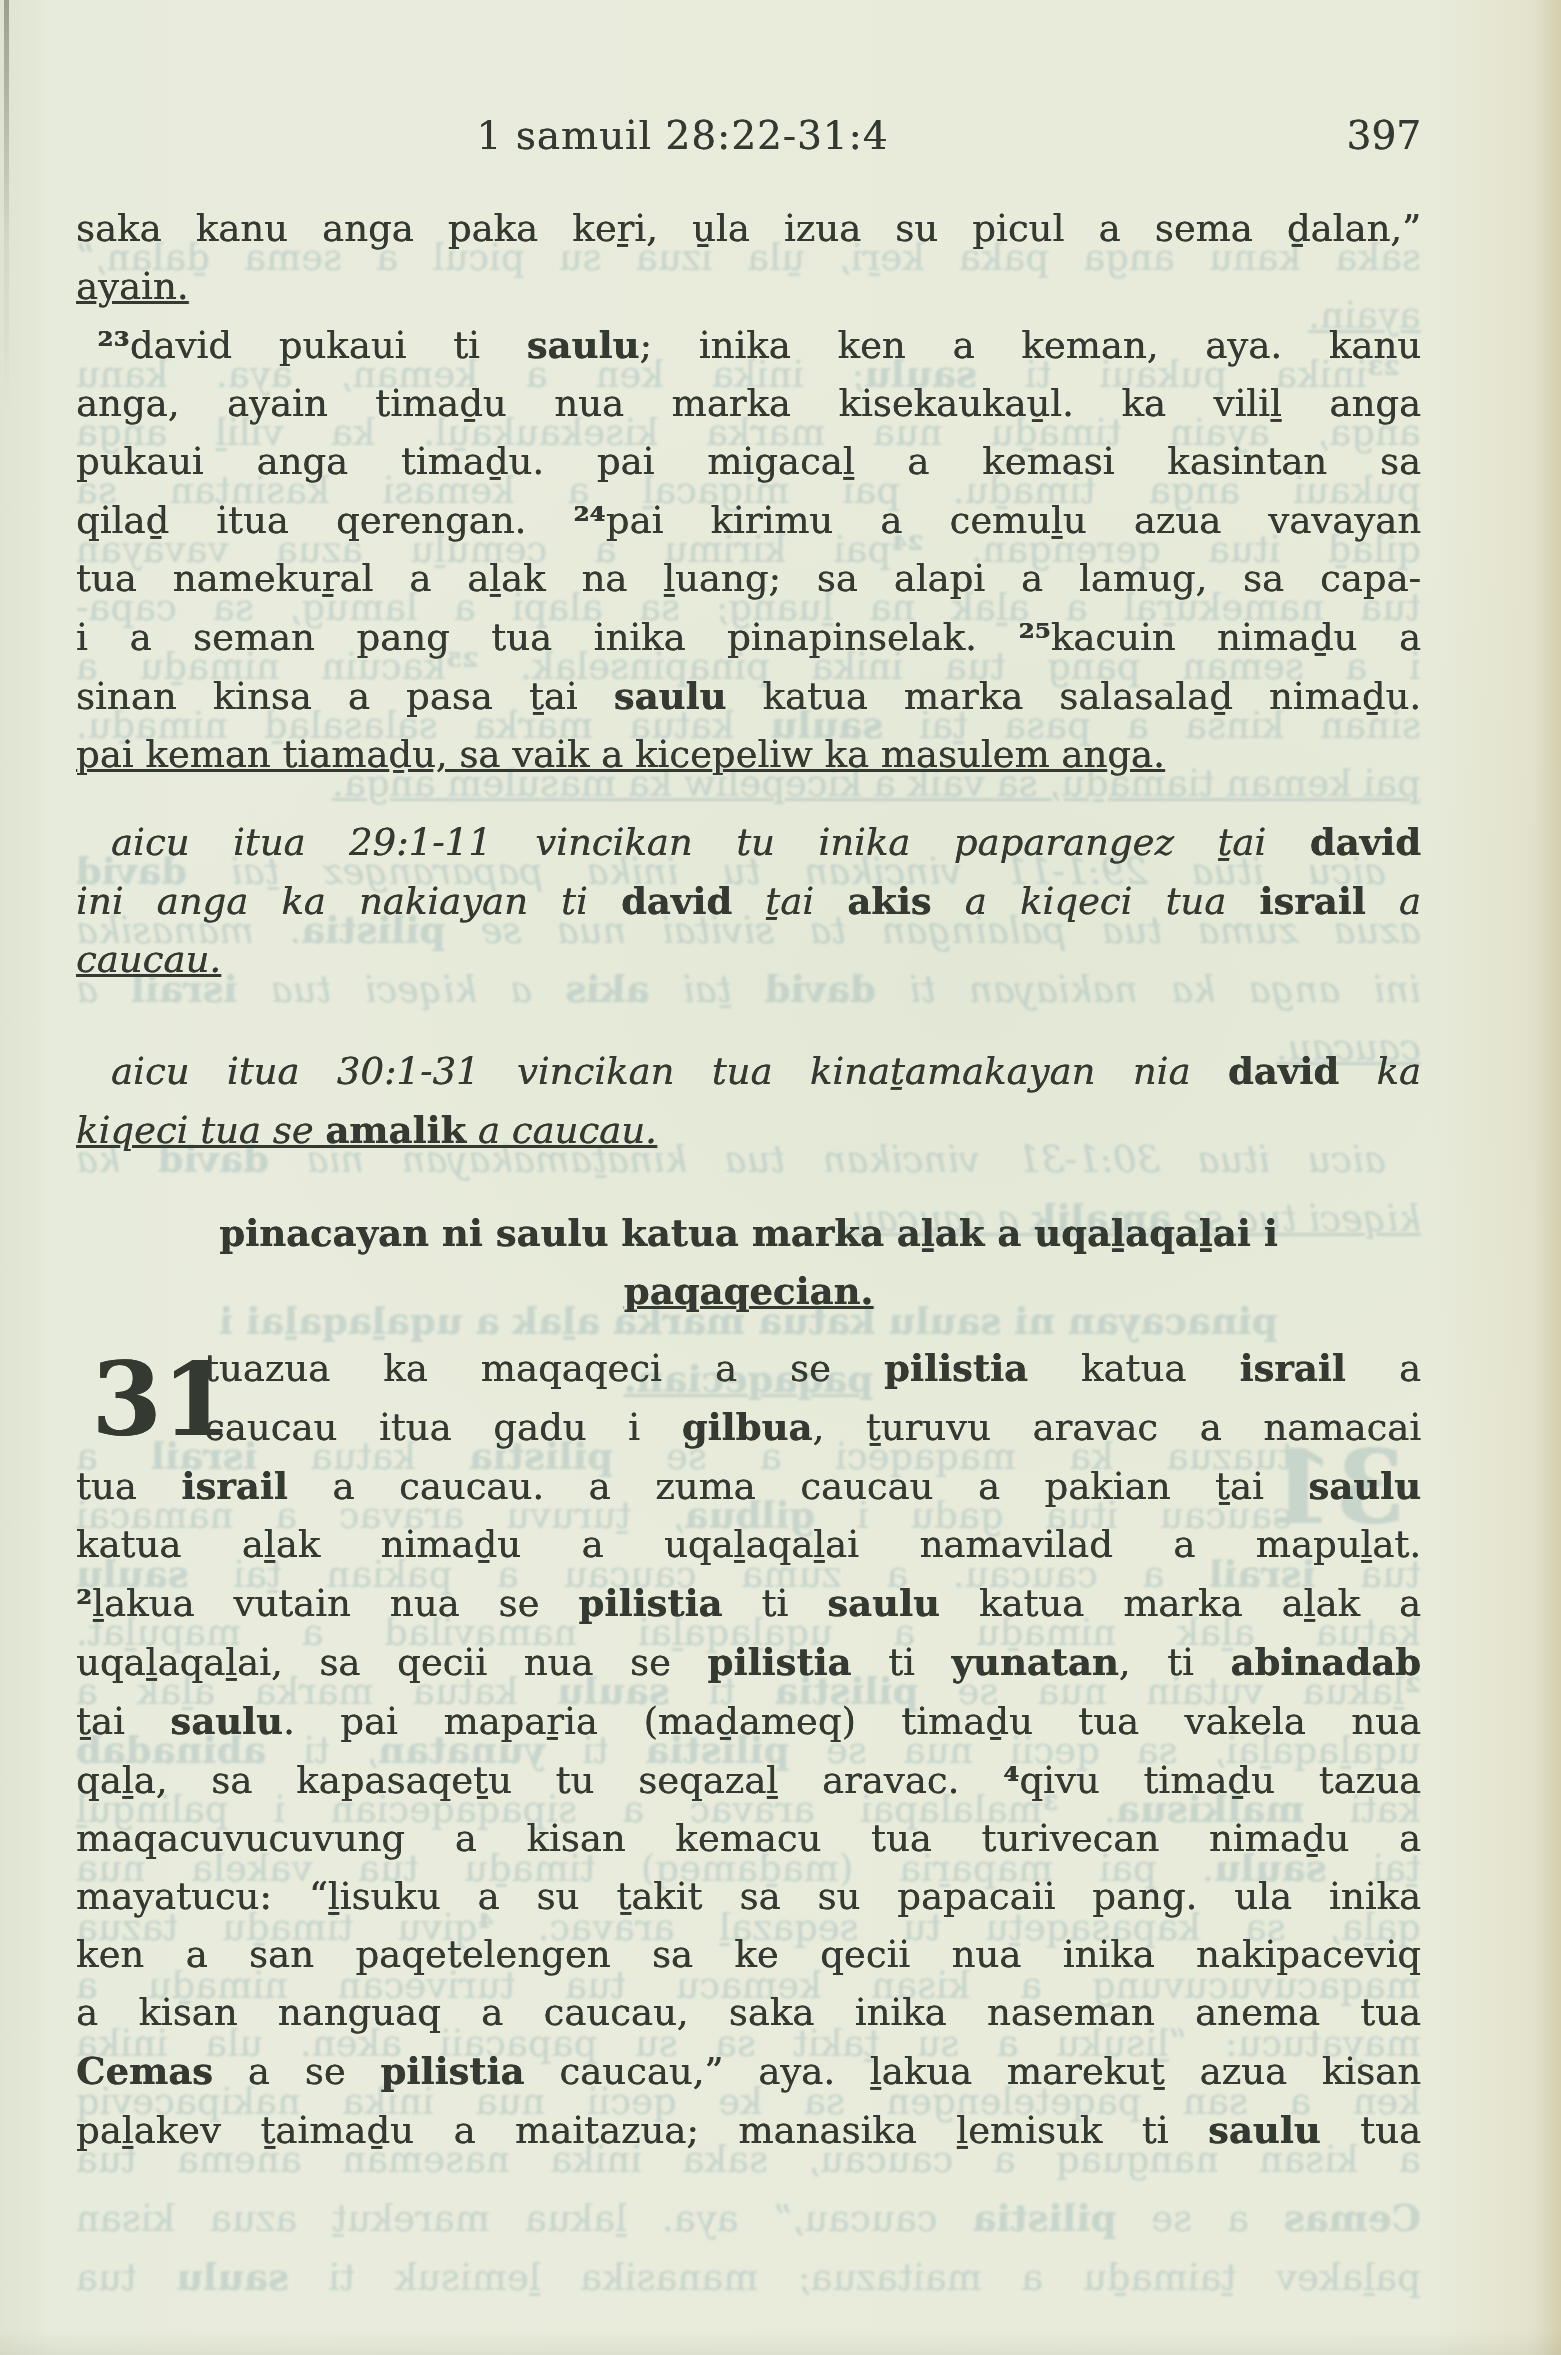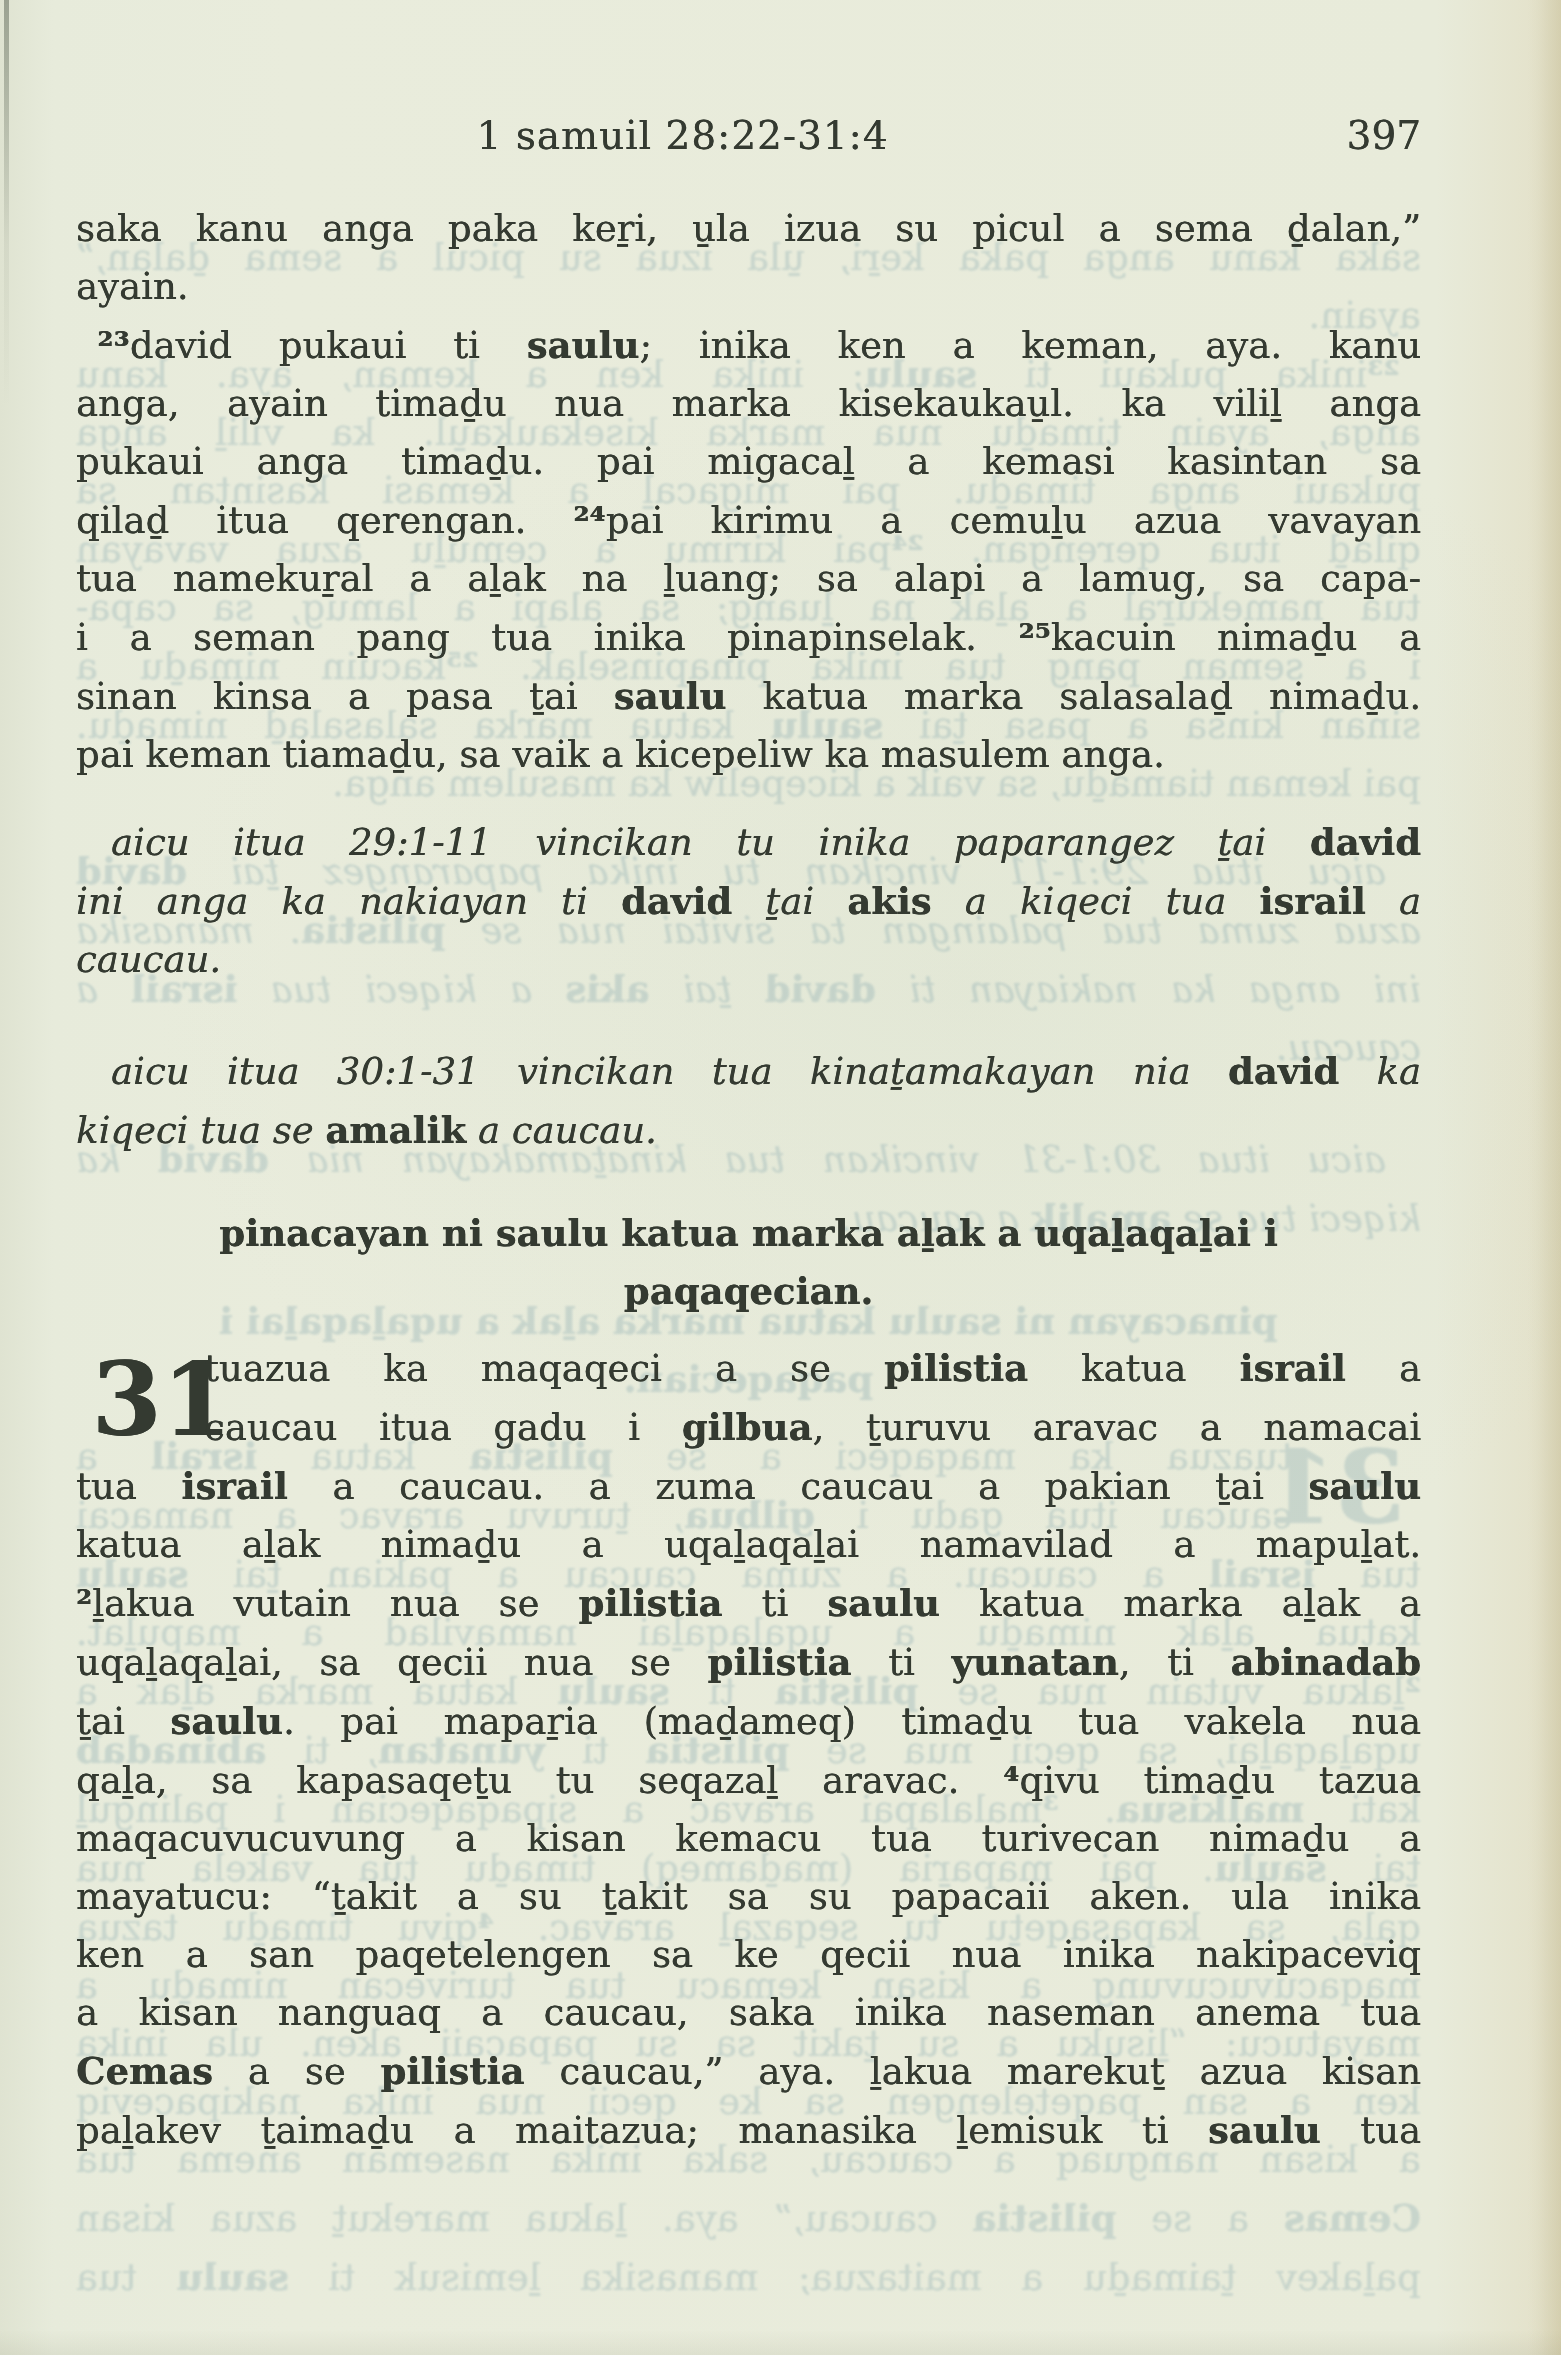--- a/index.html
+++ b/index.html
@@ -51,21 +51,21 @@
     position:absolute;top:229px;left:76px;width:1345px;
     font-size:37px;line-height:58px;
     transform:scaleX(-1);
     color:#7fa3ab;opacity:.30;filter:blur(1.1px);
     z-index:1;pointer-events:none;
     text-shadow:0.3px 0 0 currentColor;
   }
 
   .para{margin:0;}
   .line{text-align:justify;text-align-last:justify;}
-  .line.last{text-align-last:left;}
+  .line.last{text-align-last:left;text-decoration:underline;}
   .body .line.indent{text-indent:21.3px;}
   .commentary .line.indent{text-indent:35px;}
 
   .commentary{margin-top:29px;font-style:italic;}
   .commentary + .commentary{margin-top:53px;}
   .commentary b{font-style:normal;}
 
   .heading{margin-top:44px;font-weight:bold;}
   .heading .line{text-align:center;text-align-last:center;}
 
@@ -171,21 +171,21 @@
         <div class="chapnum">31</div>
         <div class="line"><span>tuazua ka maqaqeci a se </span><b>pilistia</b><span> katua </span><b>israil</b><span> a</span></div>
         <div class="line"><span>caucau itua gadu i </span><b>gilbua</b><span>, ṯuruvu aravac a namacai</span></div>
         <div class="line"><span>tua </span><b>israil</b><span> a caucau.  a zuma caucau a pakian ṯai </span><b>saulu</b></div>
         <div class="line"><span>katua aḻak nimaḏu a uqaḻaqaḻai namavilad a mapuḻat.</span></div>
         <div class="line"><b>²</b><span>ḻakua vutain nua se </span><b>pilistia</b><span> ti </span><b>saulu</b><span> katua marka aḻak a</span></div>
         <div class="line"><span>uqaḻaqaḻai, sa qecii nua se </span><b>pilistia</b><span> ti </span><b>yunatan</b><span>, ti </span><b>abinadab</b></div>
         <div class="line"><span>ṯai </span><b>saulu</b><span>.  pai mapaṟia (maḏameq) timaḏu tua vakela nua</span></div>
         <div class="line"><span>qaḻa, sa kapasaqeṯu tu seqazaḻ aravac.  </span><b>⁴</b><span>qivu timaḏu tazua</span></div>
         <div class="line"><span>maqacuvucuvung a kisan kemacu tua turivecan nimaḏu a</span></div>
-        <div class="line"><span>mayatucu: “ṯakit a su ṯakit sa su papacaii aken.  ula inika</span></div>
+        <div class="line"><span>mayatucu: “ḻisuku a su ṯakit sa su papacaii pang.  ula inika</span></div>
         <div class="line"><span>ken a san paqetelengen sa ke qecii nua inika nakipaceviq</span></div>
         <div class="line"><span>a kisan nanguaq a caucau, saka inika naseman anema tua</span></div>
         <div class="line"><b>Cemas</b><span> a se </span><b>pilistia</b><span> caucau,” aya.  ḻakua marekuṯ azua kisan</span></div>
         <div class="line"><span>paḻakev ṯaimaḏu a maitazua; manasika ḻemisuk ti </span><b>saulu</b><span> tua</span></div>
       </div>
     </main>
 </div>
 
 
 </body></html>

